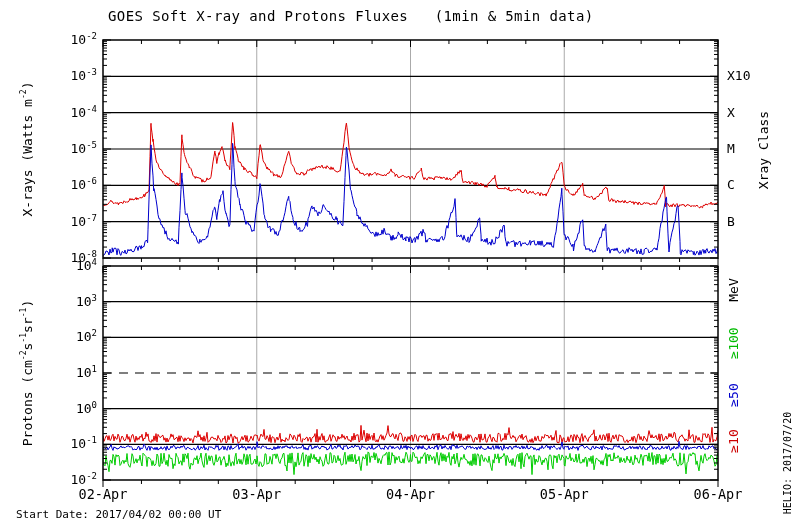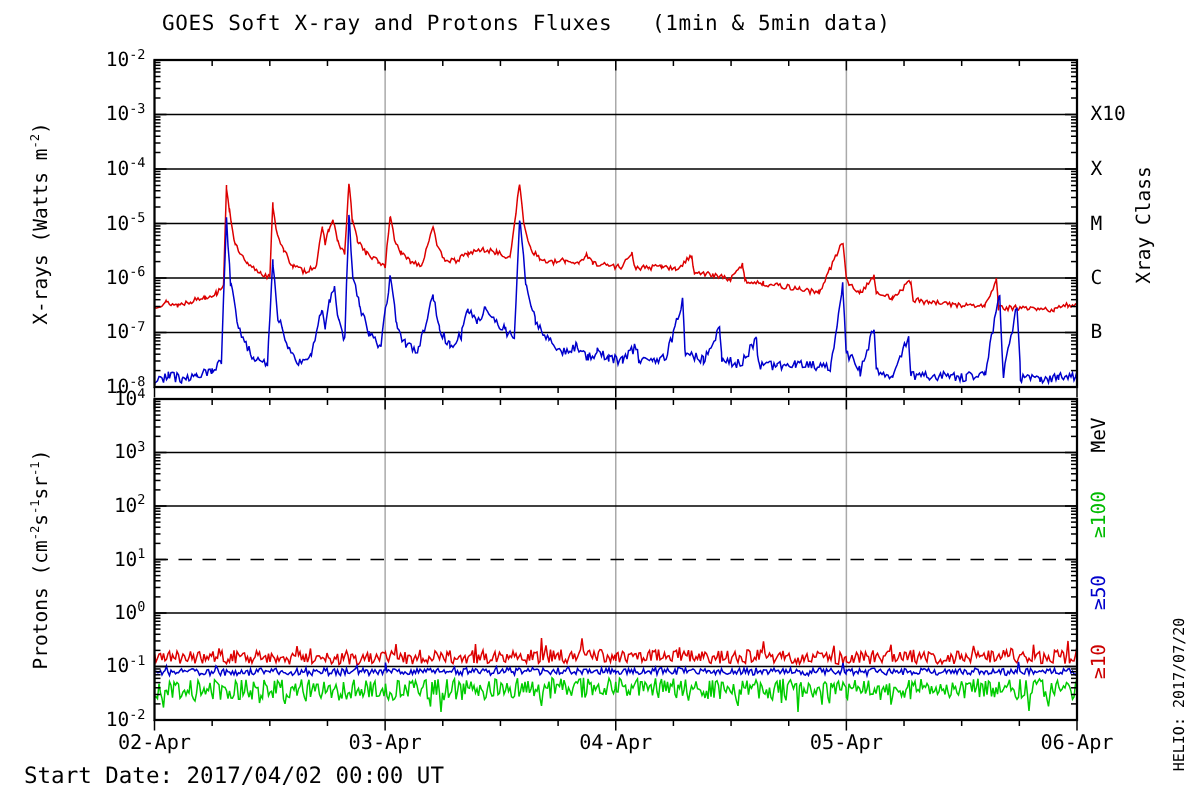--- a/index.html
+++ b/index.html
@@ -1,24 +1,24 @@
 <!DOCTYPE html>
 <html><head>
 <meta charset="utf-8">
 <style>
   html,body{margin:0;padding:0;background:#fff;}
   .fig{position:relative;width:800px;height:530px;background:#ffffff;overflow:hidden;
-       font-family:"DejaVu Sans Mono", monospace;color:#000;border-radius:21px;}
+       font-family:"DejaVu Sans Mono", monospace;color:#000;}
   .fig svg{position:absolute;left:0;top:0;}
   .title{position:absolute;left:108px;top:8px;font-size:14px;letter-spacing:0.4px;white-space:pre;}
   .vlabel{position:absolute;white-space:nowrap;transform:translate(-50%,-50%) rotate(-90deg);}
   .ylab{font-size:13px;}
   .rlab{font-size:13px;}
   .credit{font-size:10px;}
-  .startdate{position:absolute;left:16px;top:508px;font-size:15px;white-space:pre;}
+  .startdate{position:absolute;left:16px;top:508px;font-size:11px;white-space:pre;}
   sup{font-size:0.62em;}
   text{font-family:"DejaVu Sans Mono", monospace;}
 </style>
 </head>
 <body>
 
 <div class="fig">
   <div class="title">GOES Soft X-ray and Protons Fluxes   (1min &amp; 5min data)</div>
 
   <svg id="plot" width="800" height="530">

